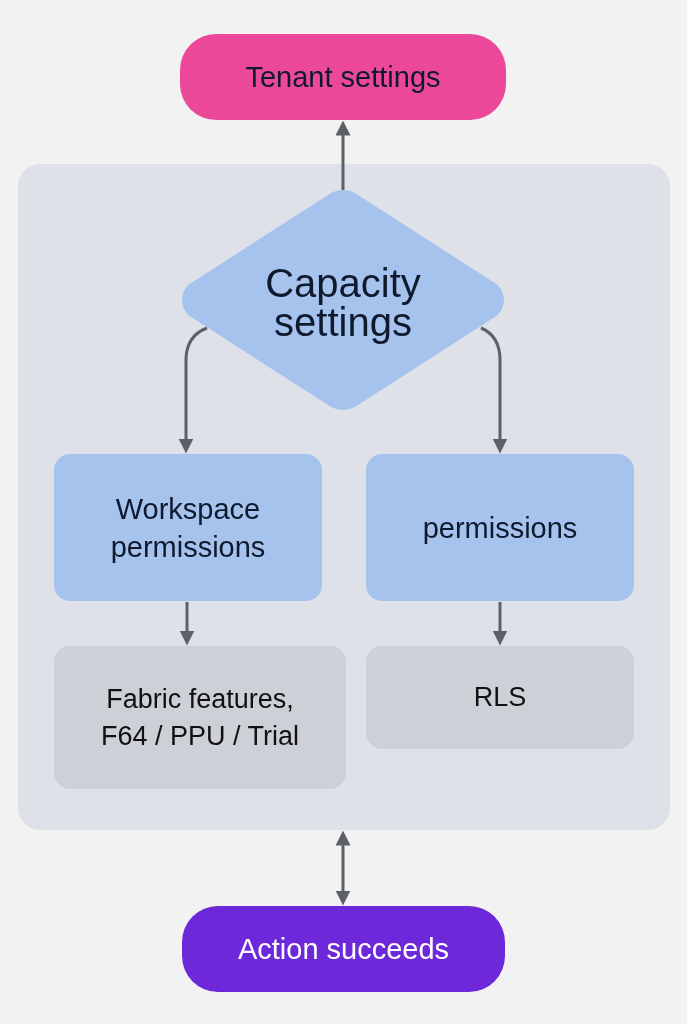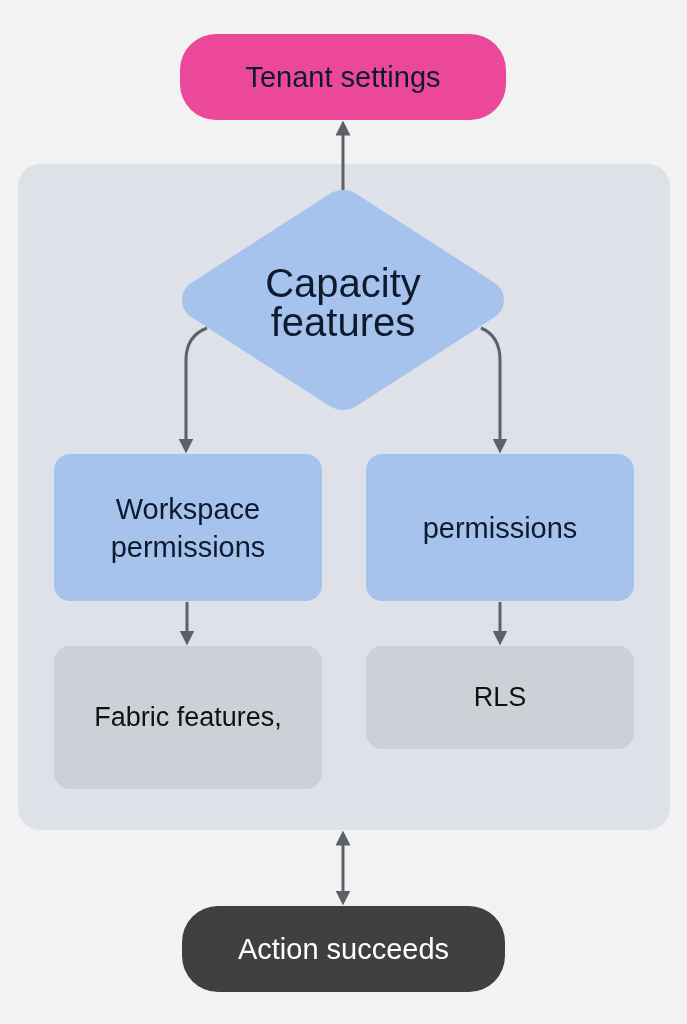--- a/index.html
+++ b/index.html
@@ -7,27 +7,27 @@
     width:687px; height:1024px; background:#f2f2f3; position:relative; overflow:hidden;
     font-family:"Liberation Sans", "DejaVu Sans", sans-serif; color:#0f1a2e;
   }
   .container {
     position:absolute; left:18px; top:164px; width:652px; height:666px;
     background:#dfe1e8; border-radius:22px;
   }
   .node { position:absolute; display:flex; align-items:center; justify-content:center; text-align:center; box-sizing:border-box; }
   .pill { border-radius:36px; background:#ec4899; font-size:29px; }
   .tenant { left:180px; top:34px; width:326px; height:86px; }
-  .success { left:182px; top:906px; width:323px; height:86px; background:#404040; color:#ffffff; }
+  .success { left:182px; top:906px; width:323px; height:86px; background:#6d28d9; color:#ffffff; }
   .box { border-radius:16px; font-size:29px; line-height:38px; }
   .blue { background:#a6c3ee; }
   .gray { background:#cdd0d7; color:#111; font-size:27px; line-height:37px; }
   .ws { left:54px; top:454px; width:268px; height:147px; }
   .item { left:366px; top:454px; width:268px; height:147px; }
-  .fabric { left:54px; top:646px; width:268px; height:143px; }
+  .fabric { left:54px; top:646px; width:292px; height:143px; }
   .rls { left:366px; top:646px; width:268px; height:103px; }
   .diamond-text { position:absolute; left:230px; top:264px; width:226px; text-align:center; font-size:40px; line-height:39px; }
   svg.overlay { position:absolute; left:0; top:0; }
 </style>
 </head>
 <body>
 
 <div class="container"></div>
 
 <svg class="overlay" width="687" height="1024">
@@ -45,39 +45,40 @@
   <line x1="500" y1="602" x2="500" y2="638" stroke="#5c6169" stroke-width="3" marker-end="url(#ah)"></line>
   <line x1="343" y1="838" x2="343" y2="898" stroke="#5c6169" stroke-width="3" marker-start="url(#ah)" marker-end="url(#ah)"></line>
 </svg>
 
 <div class="node pill tenant">
   <span>Tenant settings</span>
 </div>
 
 <div class="diamond-text">
   <div>Capacity</div>
-  <div>features</div>
+  <div>settings</div>
 </div>
 
 <div class="node box blue ws">
   <div>
     <div>Workspace</div>
     <div>permissions</div>
   </div>
 </div>
 
 <div class="node box blue item">
   <div>
     <div>permissions</div>
   </div>
 </div>
 
 <div class="node box gray fabric">
   <div>
     <div>Fabric features,</div>
+    <div>F64 / PPU / Trial</div>
   </div>
 </div>
 
 <div class="node box gray rls">
   <span>RLS</span>
 </div>
 
 <div class="node pill success">
   <span>Action succeeds</span>
 </div>

